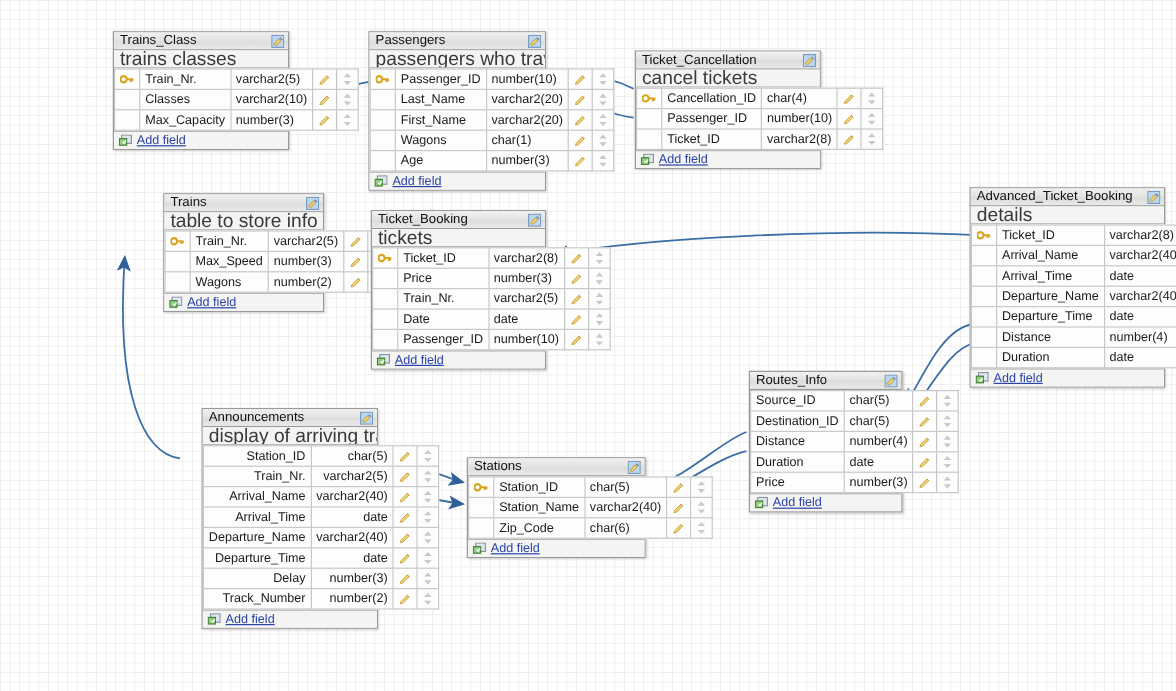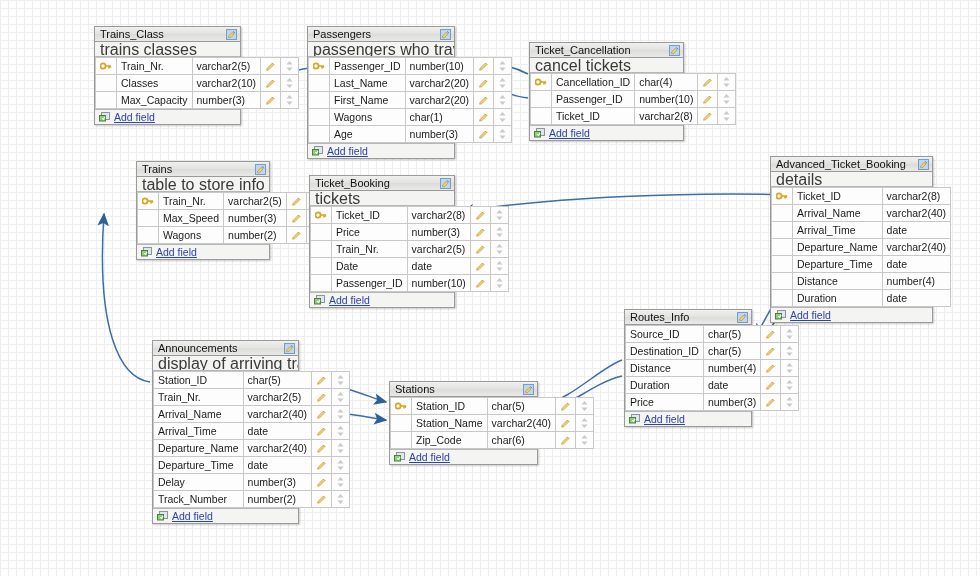--- a/index.html
+++ b/index.html
@@ -578,21 +578,21 @@
         <svg width="11" height="10" viewBox="0 0 11 10">
           <rect x="2.5" y="0.5" width="8" height="7" fill="#dfe6ee" stroke="#8a95a3"></rect>
           <rect x="0.5" y="3.5" width="6" height="5.5" fill="#8fd07a" stroke="#46823a"></rect>
           <path d="M3.2,6.2 L4.4,7.4 L6.1,4.9" stroke="#ffffff" stroke-width="1.1" fill="none"></path>
         </svg>
       </span>
       <span class="add-label">Add field</span>
     </div>
   </div>
 
-  <div class="entity" style="left: 770px; top: 156px; width: 163px;">
+  <div class="entity" style="left: 808px; top: 156px; width: 163px;">
     <div class="ent-header">
       <span class="ent-title">Advanced_Ticket_Booking</span>
       <span class="hdr-icon">
         <svg width="11" height="11" viewBox="0 0 11 11">
           <rect x="0.5" y="0.5" width="10" height="10" fill="#bcd8f0" stroke="#7a9cc0"></rect>
           <path d="M2,8 L6,3.4 L8,5.2 L4,9 Z" fill="#f5d06a" stroke="#b08a28" stroke-width="0.6"></path>
           <path d="M7,2.4 L9.2,4.3" stroke="#6d7f93" stroke-width="1"></path>
         </svg>
       </span>
     </div>
@@ -774,21 +774,21 @@
         <svg width="11" height="10" viewBox="0 0 11 10">
           <rect x="2.5" y="0.5" width="8" height="7" fill="#dfe6ee" stroke="#8a95a3"></rect>
           <rect x="0.5" y="3.5" width="6" height="5.5" fill="#8fd07a" stroke="#46823a"></rect>
           <path d="M3.2,6.2 L4.4,7.4 L6.1,4.9" stroke="#ffffff" stroke-width="1.1" fill="none"></path>
         </svg>
       </span>
       <span class="add-label">Add field</span>
     </div>
   </div>
 
-  <div class="entity" style="left: 152px; top: 340px; width: 147px;">
+  <div class="entity" style="left: 168px; top: 340px; width: 147px; text-align: right;">
     <div class="ent-header">
       <span class="ent-title">Announcements</span>
       <span class="hdr-icon">
         <svg width="11" height="11" viewBox="0 0 11 11">
           <rect x="0.5" y="0.5" width="10" height="10" fill="#bcd8f0" stroke="#7a9cc0"></rect>
           <path d="M2,8 L6,3.4 L8,5.2 L4,9 Z" fill="#f5d06a" stroke="#b08a28" stroke-width="0.6"></path>
           <path d="M7,2.4 L9.2,4.3" stroke="#6d7f93" stroke-width="1"></path>
         </svg>
       </span>
     </div>

